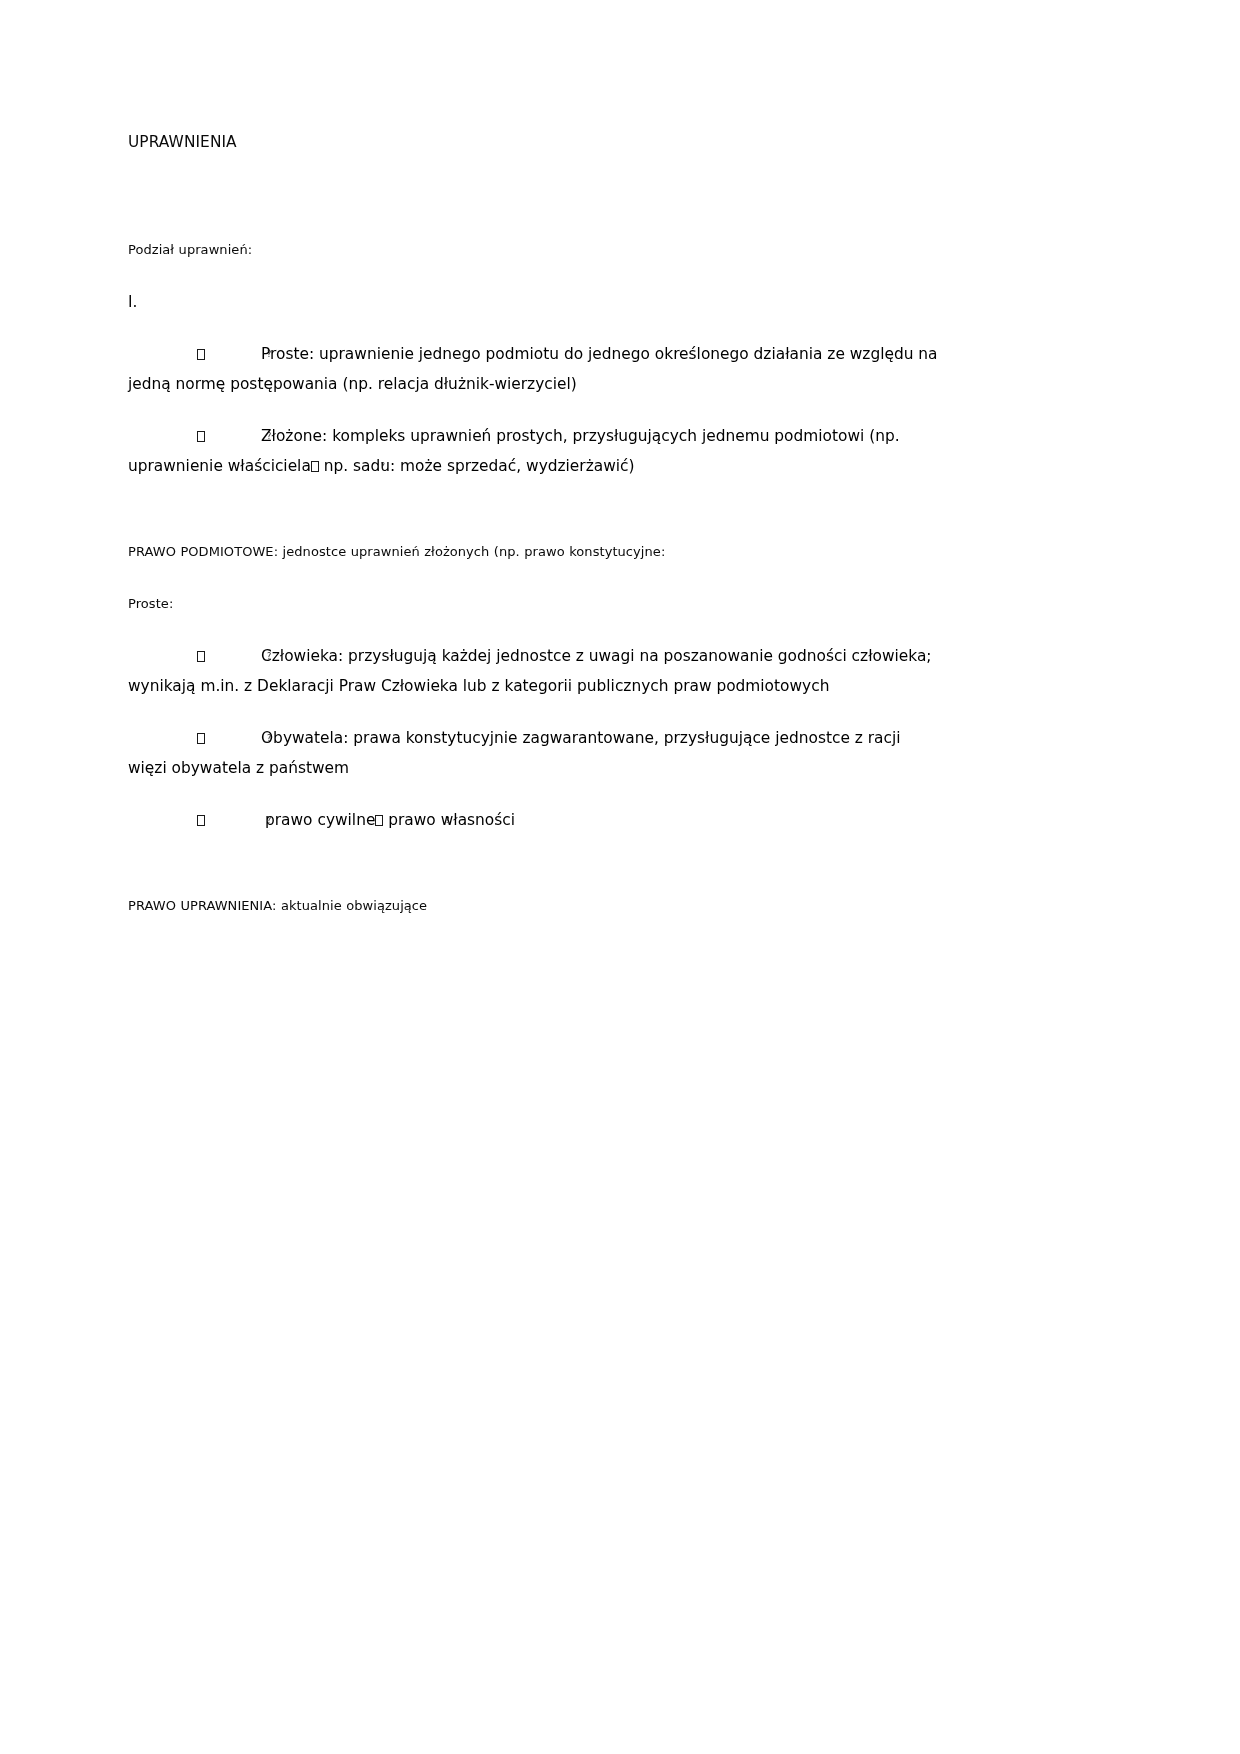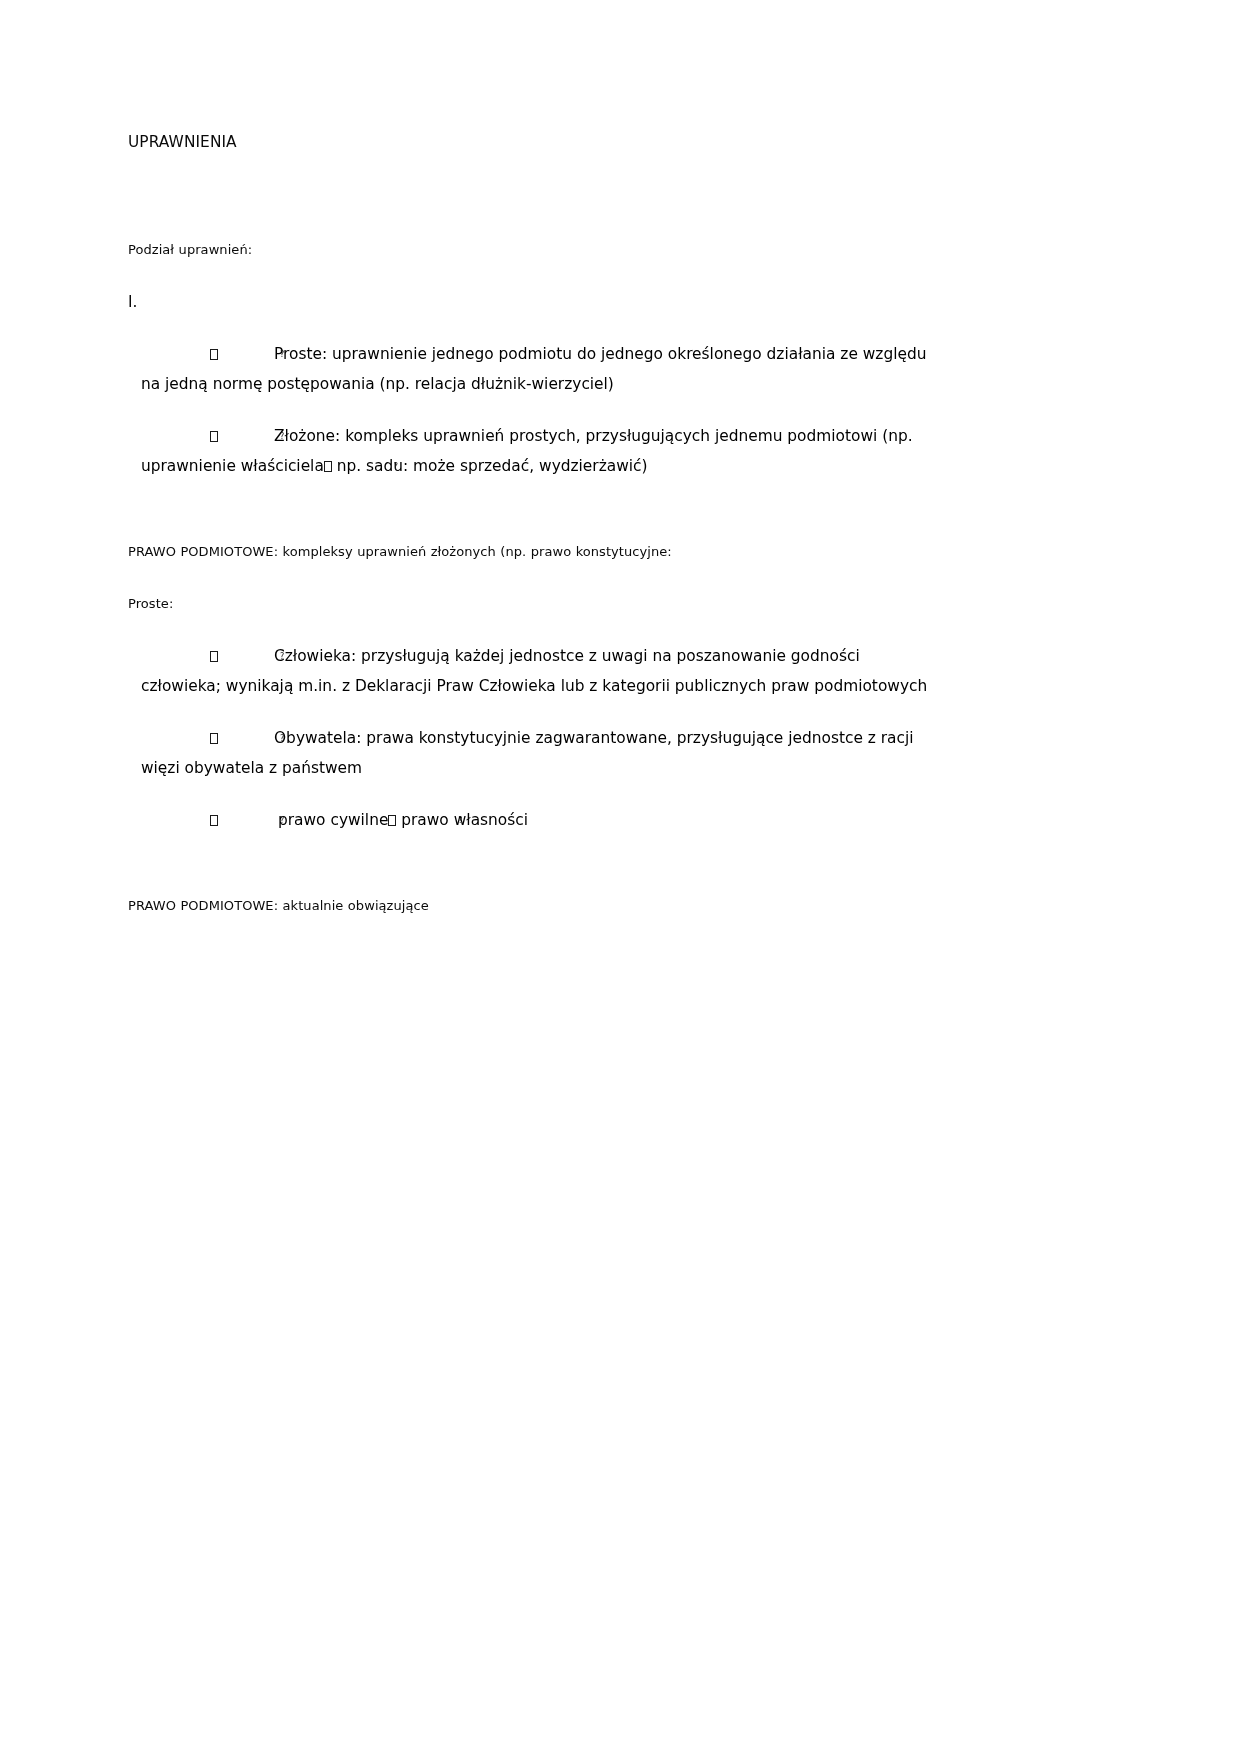--- a/index.html
+++ b/index.html
@@ -56,21 +56,20 @@
   .sp-title      { height: 82px; }   
   .sp-after-sub  { height: 22px; }
   .sp-after-num  { height: 22px; }
   .sp-gap-sm     { height: 22px; }
   .sp-gap-lg     { height: 56px; }
 
   
   .bullet-row {
     position: relative;
     padding-left: 0;
-    margin-left: 13px;
   }
   .bullet-row .bullet-text {
     display: block;
     text-indent: 69px;       
     font-size: 15.4px;
     line-height: 30px;
   }
 
   
   .tofu {
@@ -128,21 +127,21 @@
     </div>
 
     <div class="blk sp-gap-sm"></div>
 
     <div class="bullet-row">
       <span class="bullet-text"><span class="tofu"></span><span style="display:inline-block;width:56px"></span><span>Złożone: kompleks uprawnień prostych, przysługujących jednemu podmiotowi (np. uprawnienie właściciela</span><span class="tofu tofu-inline"></span><span> np. sadu: może sprzedać, wydzierżawić)</span></span>
     </div>
 
     <div class="blk sp-gap-lg"></div>
 
-    <p class="para">PRAWO PODMIOTOWE: kompleksy uprawnień złożonych (np. prawo konstytucyjne:</p>
+    <p class="para">PRAWO PODMIOTOWE: jednostce uprawnień złożonych (np. prawo konstytucyjne:</p>
 
     <div class="blk sp-gap-sm"></div>
 
     <p class="para">Proste:</p>
 
     <div class="blk sp-gap-sm"></div>
 
     <div class="bullet-row">
       <span class="bullet-text"><span class="tofu"></span><span style="display:inline-block;width:56px"></span><span>Człowieka: przysługują każdej jednostce z uwagi na poszanowanie godności człowieka; wynikają m.in. z Deklaracji Praw Człowieka lub z kategorii publicznych praw podmiotowych</span></span>
     </div>
@@ -154,16 +153,16 @@
     </div>
 
     <div class="blk sp-gap-sm"></div>
 
     <div class="bullet-row">
       <span class="bullet-text"><span class="tofu"></span><span style="display:inline-block;width:60px"></span><span>prawo cywilne</span><span class="tofu tofu-inline"></span><span> prawo własności</span></span>
     </div>
 
     <div class="blk sp-gap-lg"></div>
 
-    <p class="para">PRAWO PODMIOTOWE: aktualnie obwiązujące</p>
+    <p class="para">PRAWO UPRAWNIENIA: aktualnie obwiązujące</p>
 
   </div>
 </div>
 
 </body></html>

